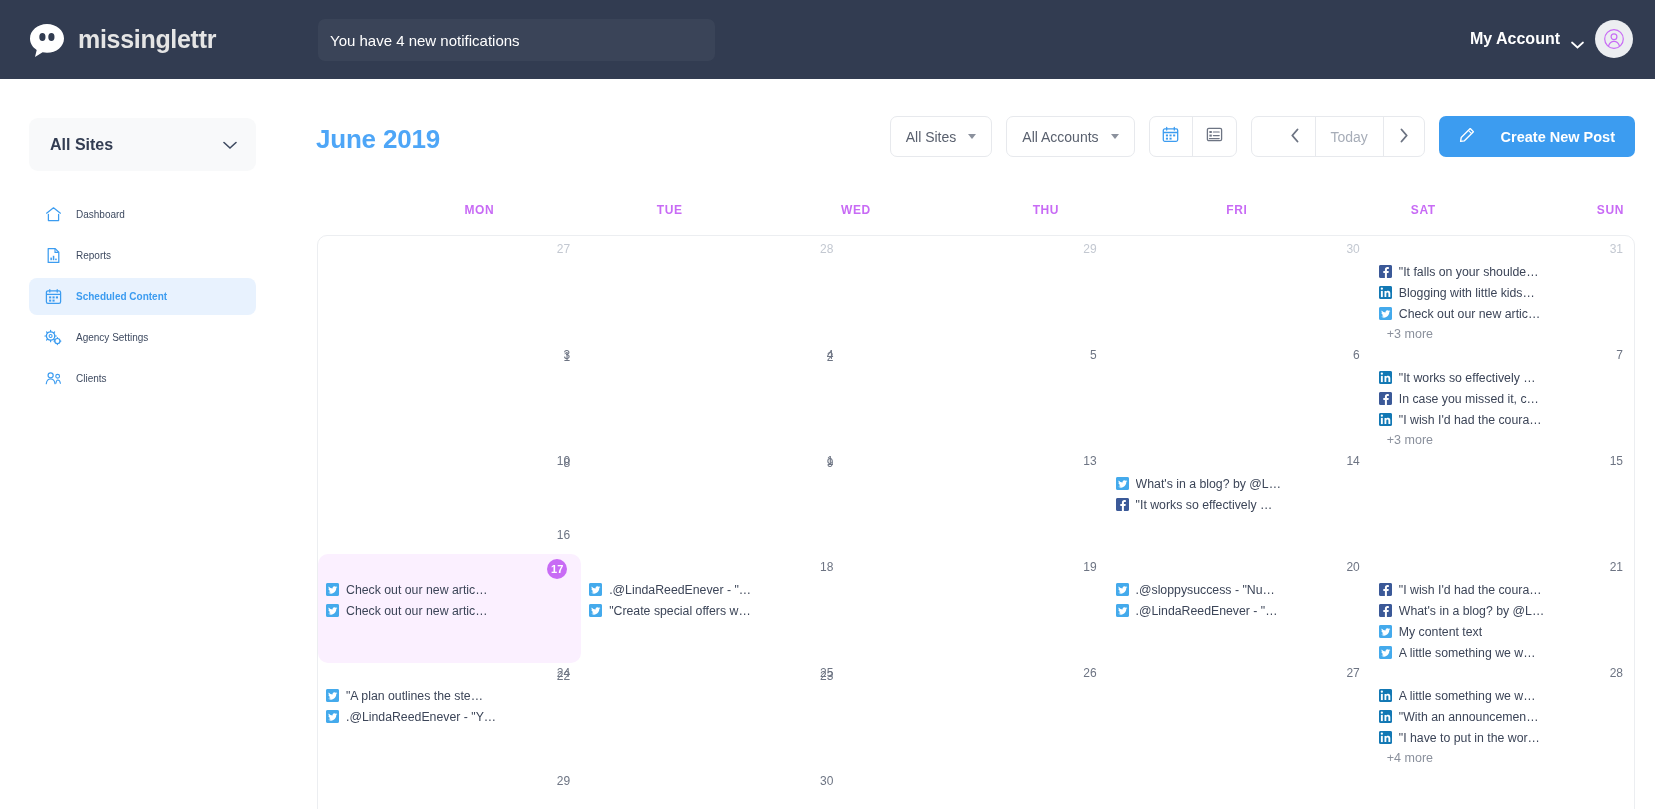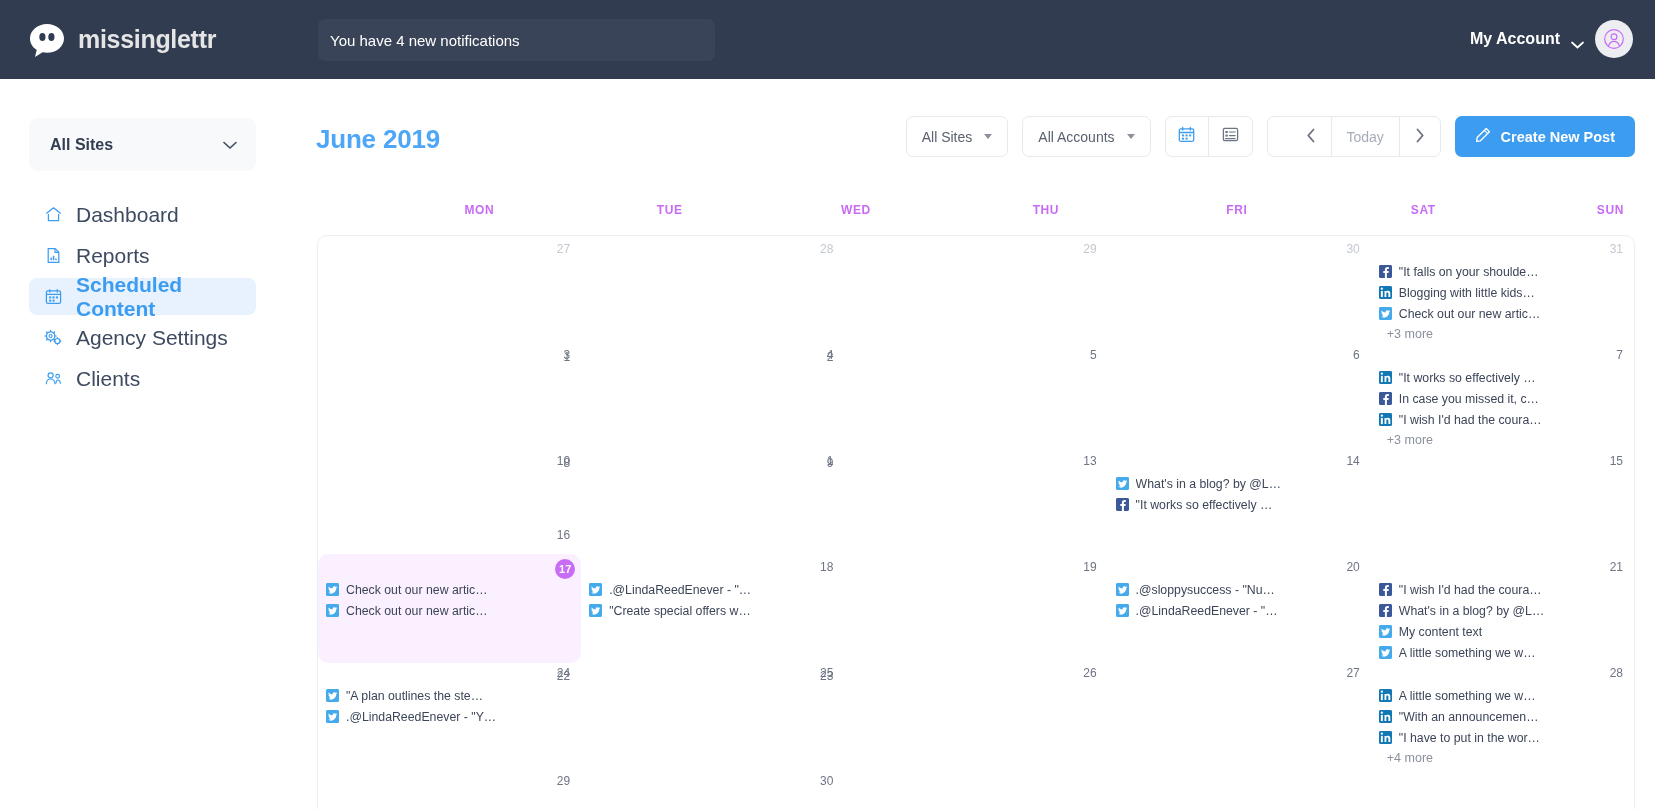--- a/index.html
+++ b/index.html
@@ -90,21 +90,21 @@
     padding-left: 15px;
     gap: 14px;
   }
   .navitem.active { background: #e8f2fe; }
   .navicon {
     width: 18px; height: 18px;
     display: flex; align-items: center; justify-content: center;
     flex: 0 0 18px;
   }
   .navlabel {
-    font-size: 21px; color: #3e4a60; font-weight: 400;
+    font-size: 10px; color: #3e4a60; font-weight: 400;
   }
   .navitem.active .navlabel { color: #3c9cf0; font-weight: 700; }
 
   
   .main {
     position: absolute; left: 286px; top: 79px;
     width: 1369px; height: 730px;
     background: #ffffff;
   }
   .month-title {
@@ -146,21 +146,21 @@
     display: flex; align-items: center; justify-content: center;
     border-right: 1px solid #e7e9ed;
     font-size: 14px; color: #a7adb8;
   }
   .nav-seg > div:last-child { border-right: none; }
   .nav-arrow { width: 40px; }
   .nav-today { width: 68px; }
   .btn-primary {
     height: 41px; border-radius: 7px;
     background: #3c9cf0; color: #fff;
-    display: flex; align-items: center; gap: 10px;
+    display: flex; align-items: center; gap: 26px;
     padding: 0 20px;
     font-size: 14.5px; font-weight: 700;
   }
 
   
   .weekhdr {
     position: absolute; left: 31px; top: 124px;
     width: 1318px; height: 30px;
     display: grid; grid-template-columns: repeat(7, 1fr);
   }
@@ -191,21 +191,21 @@
     background: #fbf0ff;
     border-radius: 10px;
   }
   .daynum {
     text-align: right; padding-right: 11px;
     font-size: 12px; color: #6d7483;
     height: 17px; line-height: 17px;
   }
   .daynum.other { color: #c3c8d1; }
   .daynum.today {
-    display: flex; justify-content: flex-end; padding-right: 6px;
+    display: flex; justify-content: flex-end; padding-right: 14px;
   }
   .today-badge {
     display: inline-flex; align-items: center; justify-content: center;
     width: 20px; height: 20px; border-radius: 50%;
     background: #c86bf5; color: #fff; font-size: 11px; font-weight: 700;
   }
   .events { padding: 3px 4px 0 8px; }
   .event {
     display: flex; align-items: center; gap: 7px;
     height: 21px;

